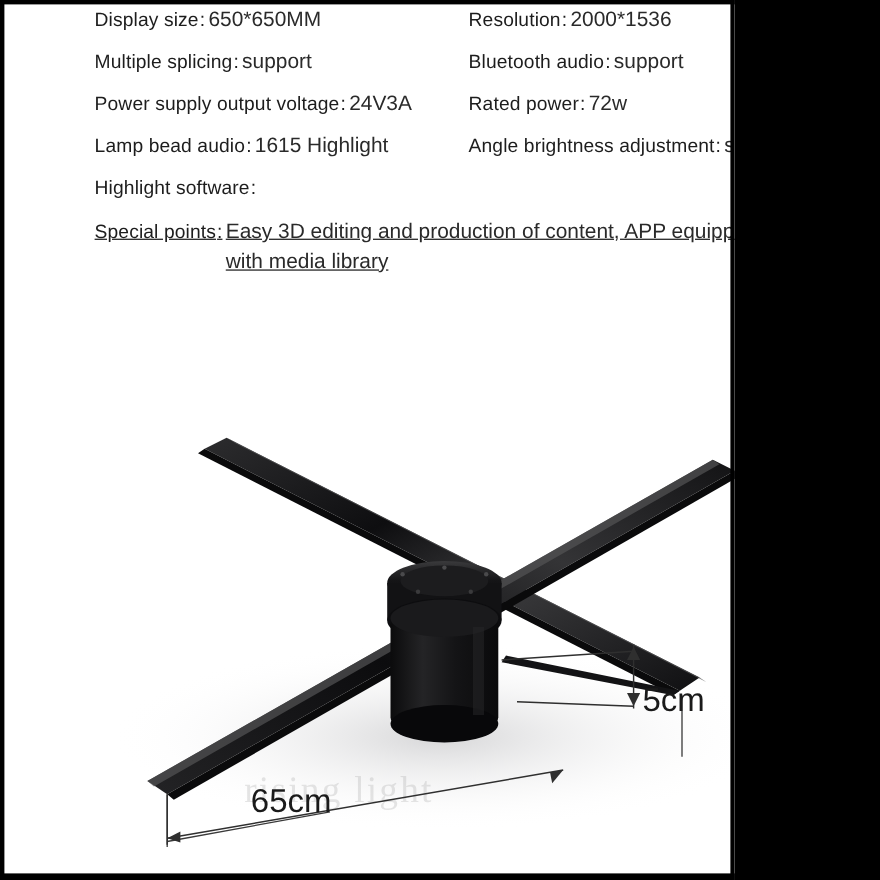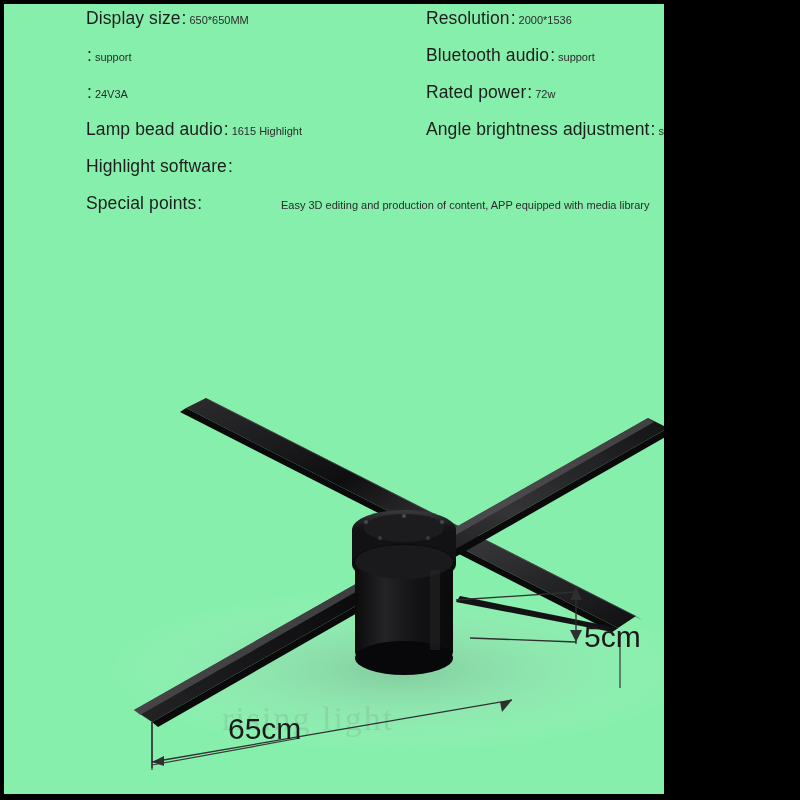--- a/index.html
+++ b/index.html
@@ -10,23 +10,22 @@
   body {
     width: 800px;
     height: 800px;
     overflow: hidden;
     font-family: "Liberation Sans", sans-serif;
   }
   .page {
     position: relative;
     width: 668px;
     height: 800px;
-    background: #86efac;
+    background: #ffffff;
     overflow: hidden;
-    text-align: center;
   }
   
   .band {
     position: absolute;
     left: 0;
     width: 800px;
     background: #000;
     z-index: 30;
   }
   .band-top { top: 0; height: 4px; }
@@ -58,28 +57,29 @@
     color: #1d1d1d;
     font-weight: 400;
     letter-spacing: 0.1px;
   }
   .colon {
     font-size: 17.5px;
     color: #1d1d1d;
     padding: 0 3px 0 1px;
   }
   .val {
-    font-size: 11px;
+    font-size: 19px;
     color: #2a2a2a;
     font-weight: 400;
   }
   .special {
     display: flex;
     align-items: baseline;
     margin-top: 16px;
+    text-decoration: underline;
   }
   .special .lbl { flex: 0 0 auto; }
   .special .val {
     flex: 1 1 auto;
     line-height: 1.45;
     white-space: normal;
     max-width: 520px;
     display: block;
   }
 
@@ -151,32 +151,34 @@
       </div>
       <div class="cell">
         <span class="lbl">Resolution</span>
         <span class="colon">:</span>
         <span class="val">2000*1536</span>
       </div>
     </div>
 
     <div class="row">
       <div class="cell col-left">
+        <span class="lbl">Multiple splicing</span>
         <span class="colon">:</span>
         <span class="val">support</span>
       </div>
       <div class="cell">
         <span class="lbl">Bluetooth audio</span>
         <span class="colon">:</span>
         <span class="val">support</span>
       </div>
     </div>
 
     <div class="row">
       <div class="cell col-left">
+        <span class="lbl">Power supply output voltage</span>
         <span class="colon">:</span>
         <span class="val">24V3A</span>
       </div>
       <div class="cell">
         <span class="lbl">Rated power</span>
         <span class="colon">:</span>
         <span class="val">72w</span>
       </div>
     </div>
 

